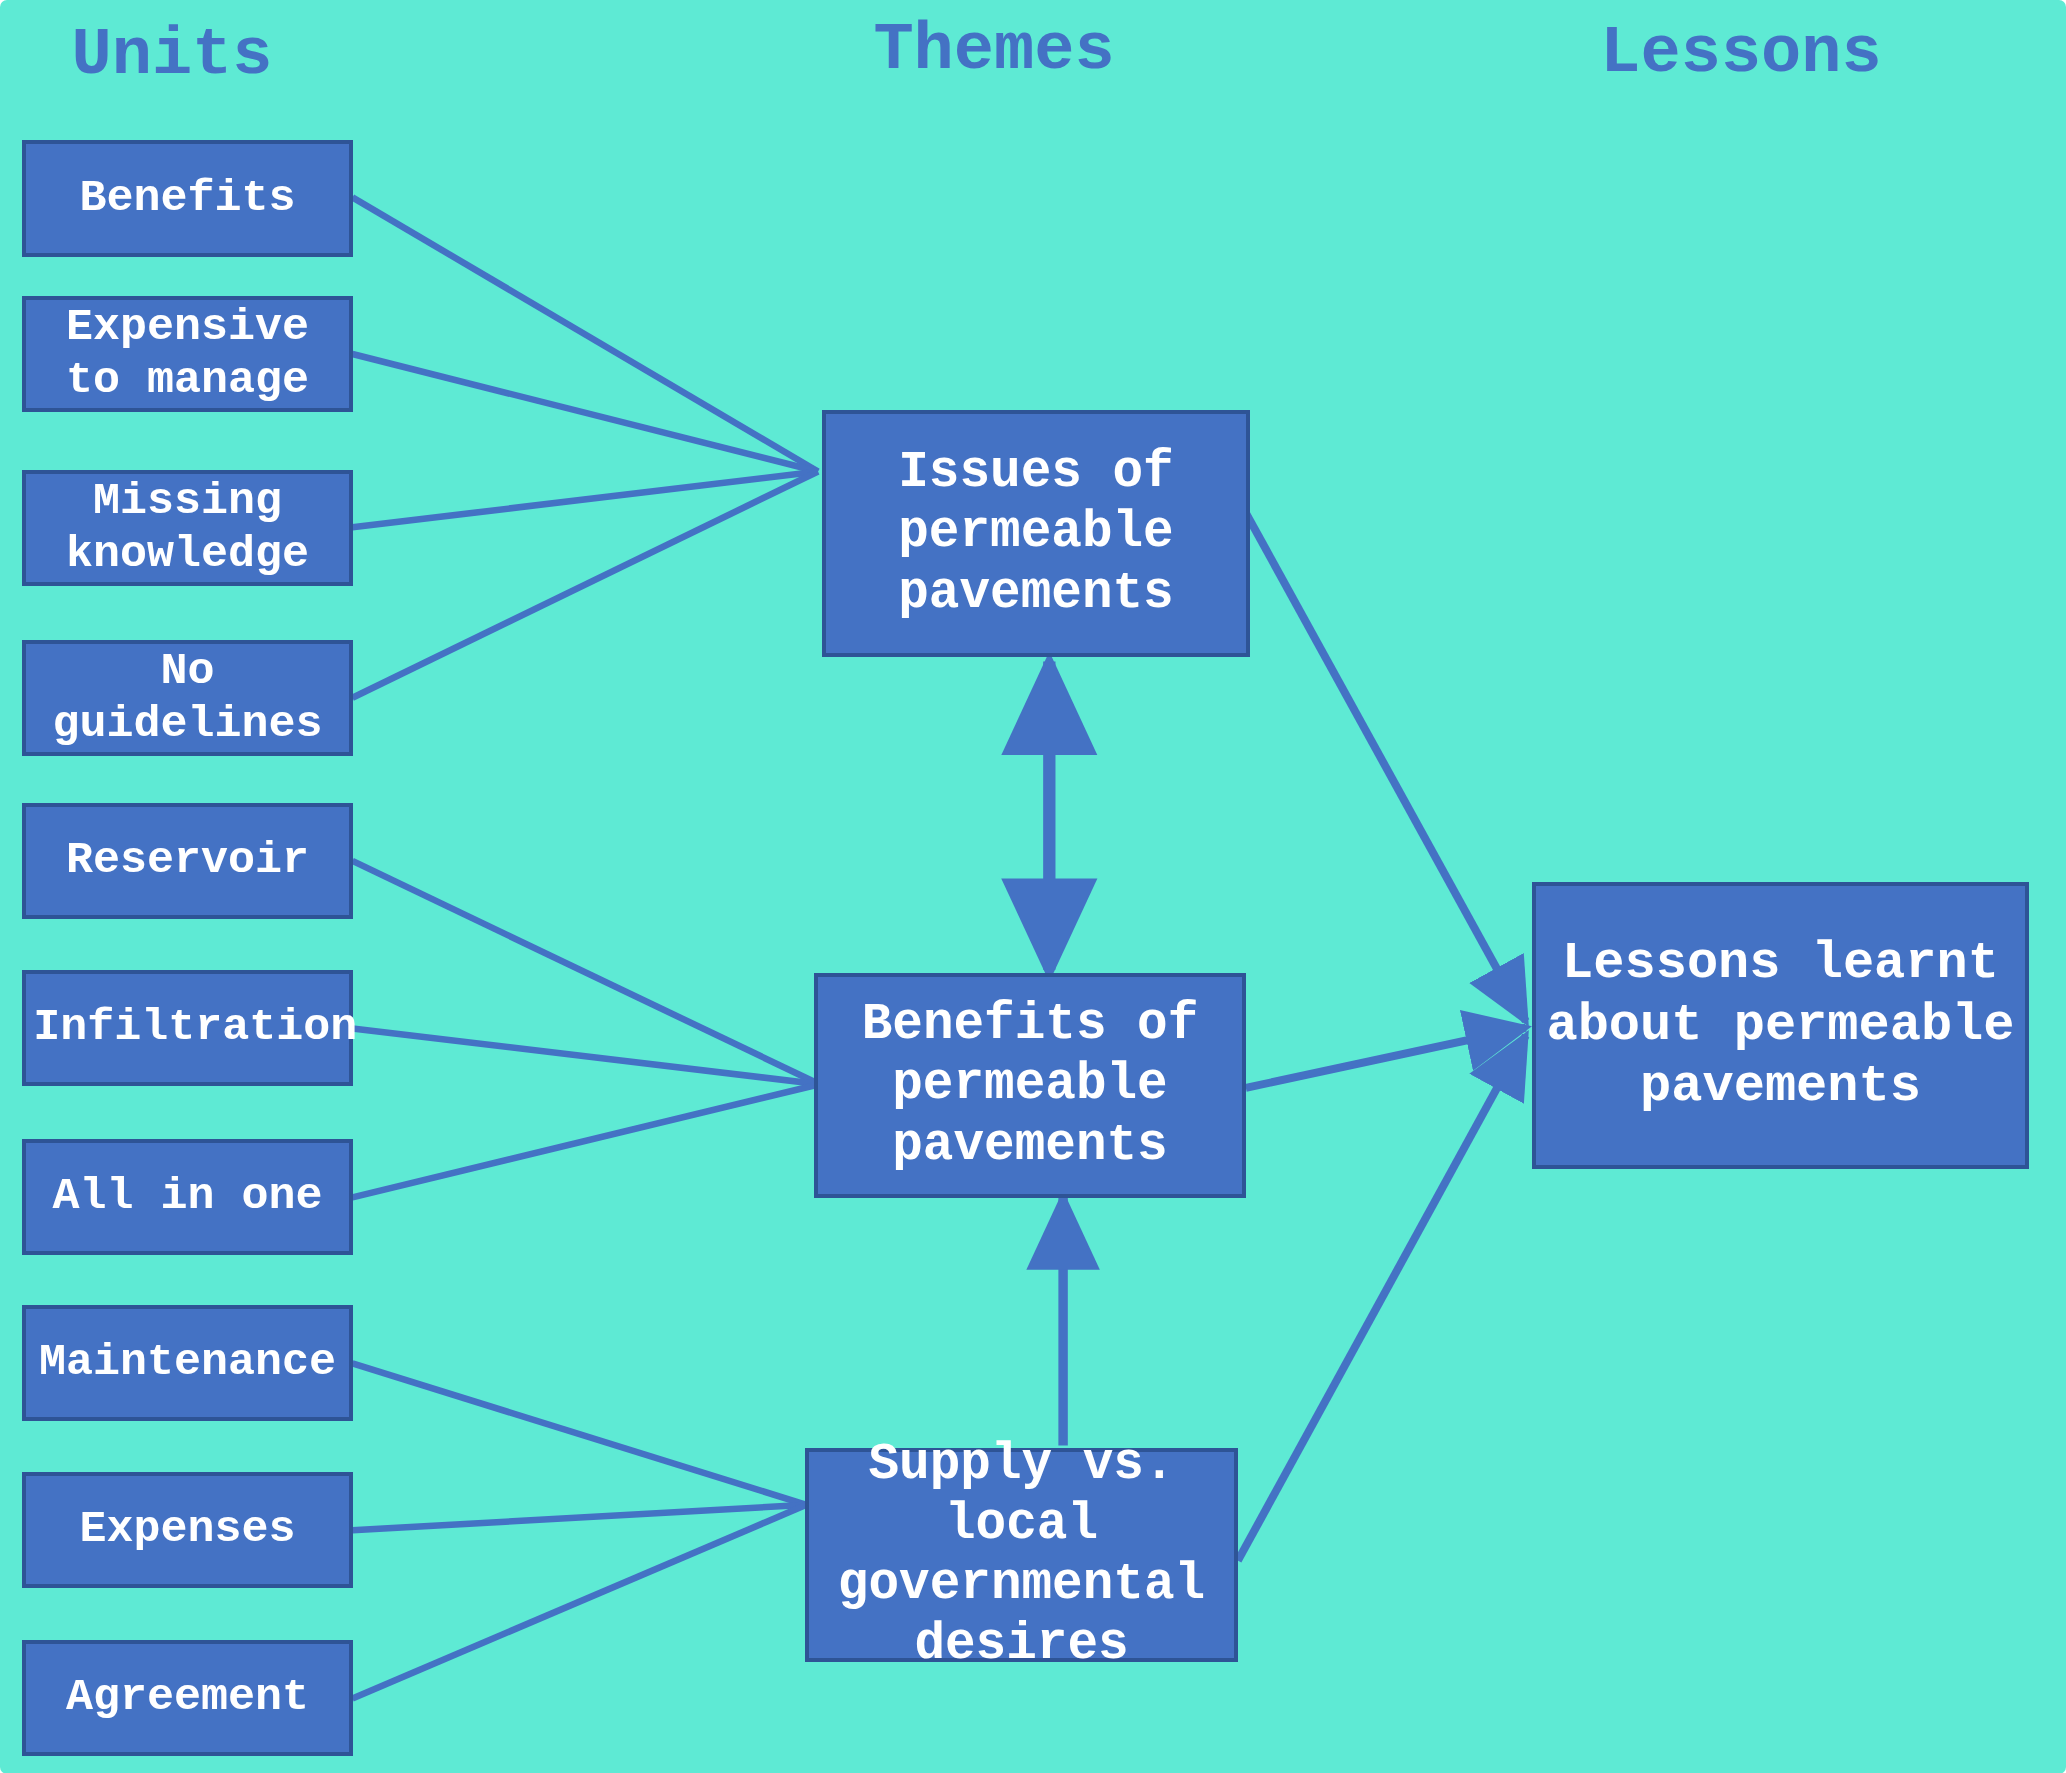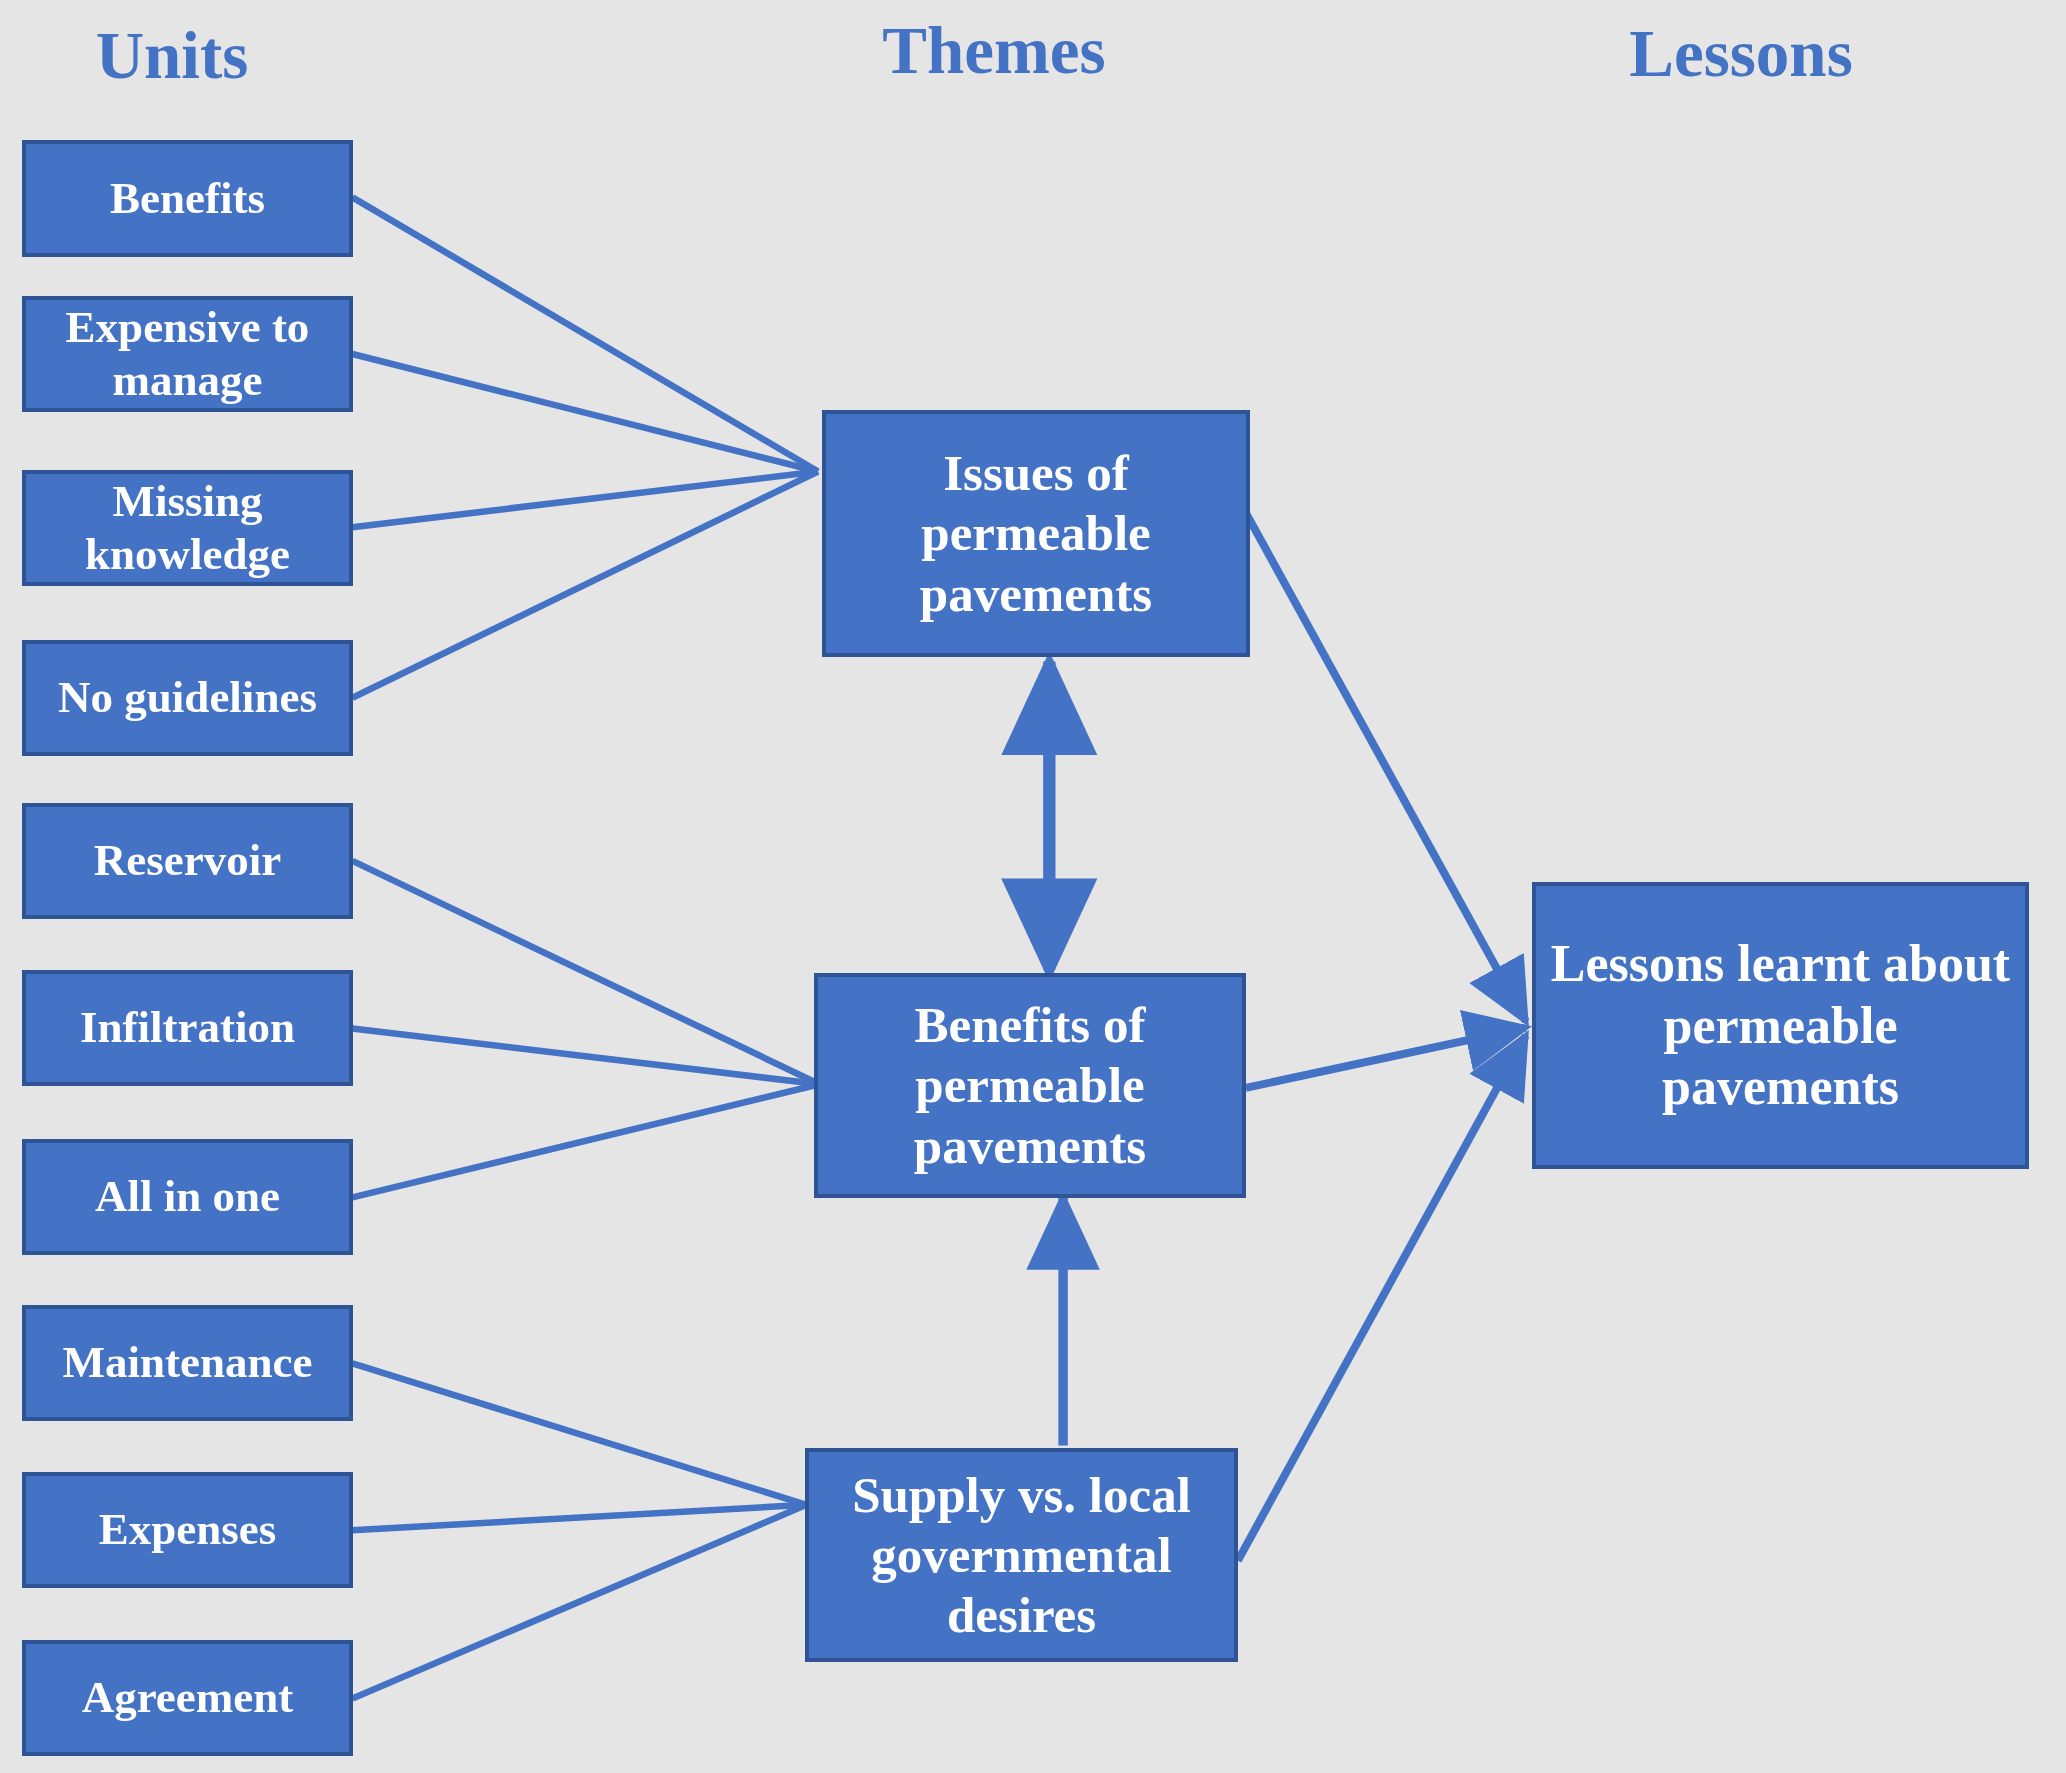--- a/index.html
+++ b/index.html
@@ -4,23 +4,24 @@
 <style>
   html, body {
     margin: 0;
     padding: 0;
     background: #ffffff;
   }
   #canvas {
     position: relative;
     width: 2066px;
     height: 1774px;
-    background: #e5e5e5;
-    font-family: Liberation Serif, serif;
+    background: #5eead4;
+    font-family: Liberation Mono, monospace;
     overflow: hidden;
+    border-radius: 7px;
   }
   .col-header {
     position: absolute;
     color: #4472C4;
     font-weight: bold;
     font-size: 67px;
     line-height: 1;
     white-space: nowrap;
     text-align: center;
     transform: translateX(-50%);

